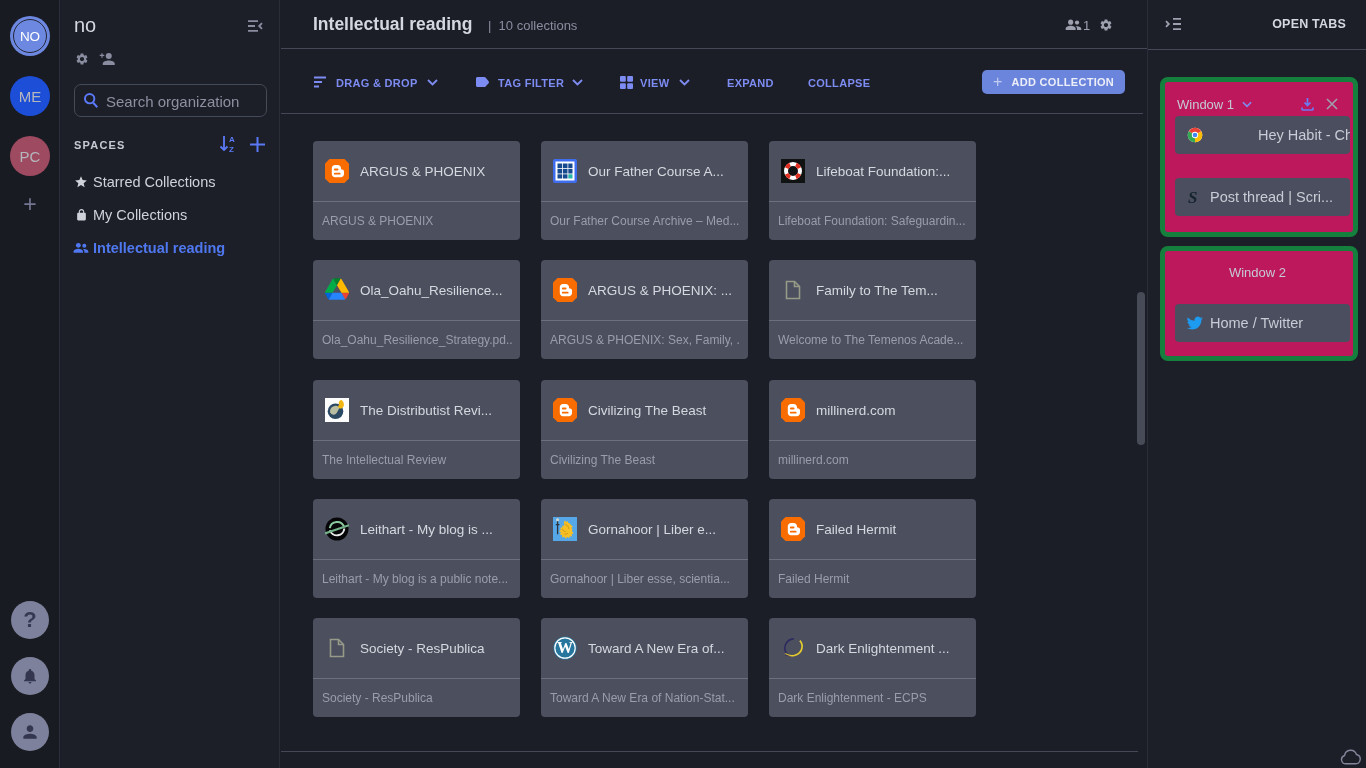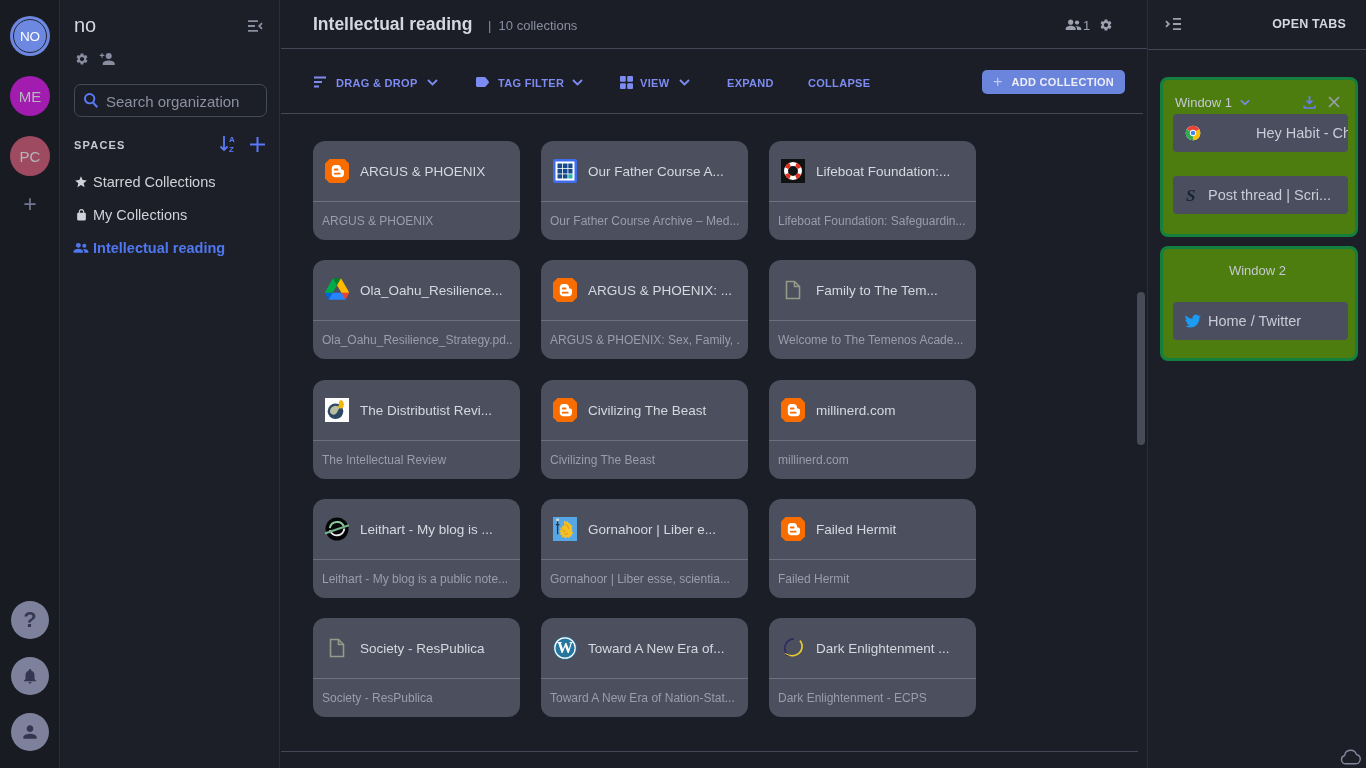--- a/index.html
+++ b/index.html
@@ -8,43 +8,43 @@
 #stage { position:relative; width:1112px; height:768px; background:#1c1e27; }
 
 #rail { left:0; top:0; width:60px; height:768px; background:#191b23; border-right:1px solid #2b2e39; }
 .av { position:absolute; left:10px; width:40px; height:40px; border-radius:50%; color:#fff; font-size:11px; display:flex; align-items:center; justify-content:center; }
 .circ { position:absolute; left:11px; width:38px; height:38px; border-radius:50%; background:#7e819b; display:flex; align-items:center; justify-content:center; }
 
 #side { left:61px; top:0; width:219px; height:768px; background:#1d1f28; border-right:1px solid #2b2e39; }
 #mainhead { left:281px; top:0; width:866px; height:49px; border-bottom:1px solid #454857; }
 #toolbar { left:281px; top:50px; width:862px; height:64px; border-bottom:1px solid #454857; }
 .tbi { position:absolute; top:0; height:65px; display:flex; align-items:center; color:#7d8cf2; font-size:11px; font-weight:bold; letter-spacing:.3px; }
-.card { position:absolute; width:207px; height:99px; background:#4b4f5e; border-radius:12px; }
+.card { position:absolute; width:207px; height:99px; background:#4b4f5e; border-radius:4px; }
 .card .ttl { position:absolute; left:47px; top:0; height:60px; width:152px; display:flex; align-items:center; color:#d6d8df; font-size:13.5px; white-space:nowrap; overflow:hidden; }
 .card .fav { position:absolute; left:12px; top:18px; width:24px; height:24px; }
 .card .div { position:absolute; left:0; top:60px; width:207px; height:1px; background:#6b6f7e; }
 .card .ftr { position:absolute; left:9px; top:61px; height:38px; width:190px; display:flex; align-items:center; color:#9a9eab; font-size:12px; white-space:nowrap; overflow:hidden; }
 
 #right { left:1147px; top:0; width:219px; height:768px; background:#1d1f28; border-left:1px solid #2b2e39; }
-.panel { position:absolute; left:12px; width:198px; background:#4d7c0f; border-radius:8px; border:3px solid #15803d; }
+.panel { position:absolute; left:12px; width:198px; background:#be185d; border-radius:8px; border:5px solid #15803d; }
 .tab { position:absolute; left:10px; width:175px; height:38px; background:#4a4e5e; border-radius:4px; display:flex; align-items:center; }
 .tab .tfav { margin-left:12px; width:16px; height:16px; flex:none; }
 .tab .ttxt { margin-left:7px; color:#c9ccd6; font-size:14.5px; white-space:nowrap; overflow:hidden; }
 .winrow { position:absolute; left:12px; right:15px; height:16px; display:flex; align-items:center; }
 .wintitle { color:#c6c9d4; font-size:13px; }
 svg { display:block; }
 </style>
 </head>
 <body>
 <div id="stage">
 
   <div class="abs" id="rail">
     <div class="abs" style="left:10px; top:16px; width:40px; height:40px; border-radius:50%; background:#6d88e0; display:flex; align-items:center; justify-content:center; color:#fff; font-size:13.5px;">NO</div>
     <div class="abs" style="left:13px; top:19px; width:34px; height:34px; border-radius:50%; border:1.3px solid #232636; pointer-events:none;"></div>
-    <div class="av" style="top:76px; background:#a21caf; color:#b5b7bc; font-size:15px;">ME</div>
+    <div class="av" style="top:76px; background:#1d4ed8; color:#b5b7bc; font-size:15px;">ME</div>
     <div class="av" style="top:136px; background:#9e4a61; color:#b5b7bc; font-size:15px;">PC</div>
     <div class="abs" style="left:19px; top:193px; width:22px; height:22px; color:#737791; font-size:23px; line-height:22px; text-align:center; font-weight:400;">+</div>
     <div class="circ" style="top:601px; color:#363951; font-size:22px; font-weight:bold;">?</div>
     <div class="circ" style="top:657px;">
       <svg width="18" height="18" viewBox="0 0 24 24" fill="#33364e">
           <path d="M12 22c1.1 0 2-.9 2-2h-4c0 1.1.9 2 2 2zm6-6v-5c0-3.07-1.63-5.64-4.5-6.32V4c0-.83-.67-1.5-1.5-1.5s-1.5.67-1.5 1.5v.68C7.64 5.36 6 7.92 6 11v5l-2 2v1h16v-1l-2-2z"></path>
         </svg>
     </div>
     <div class="circ" style="top:713px;">
       <svg width="20" height="20" viewBox="0 0 24 24" fill="#33364e">

